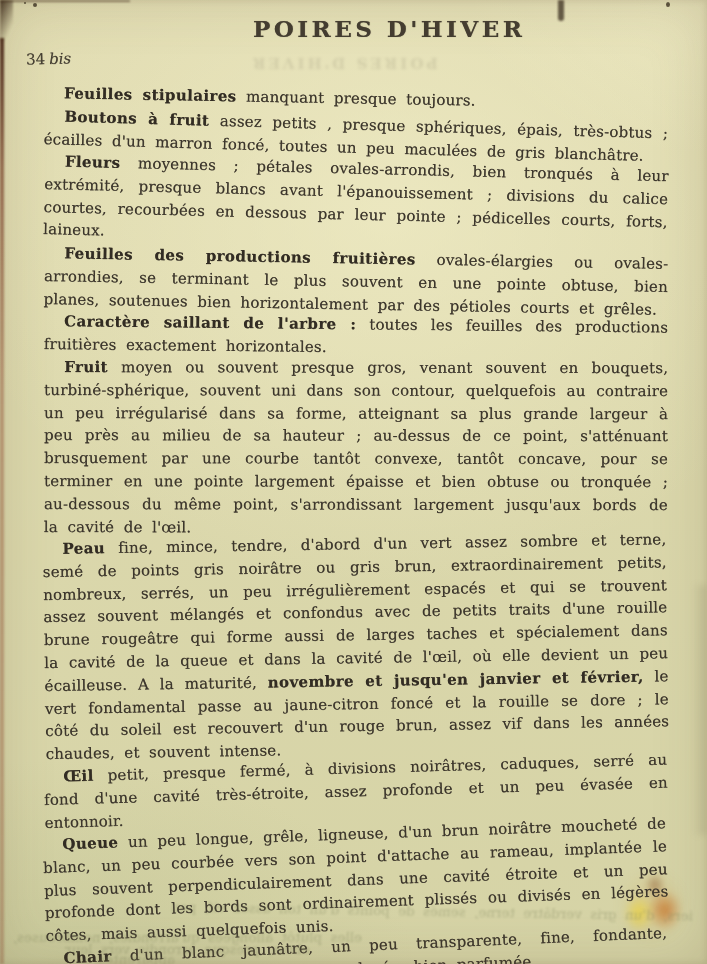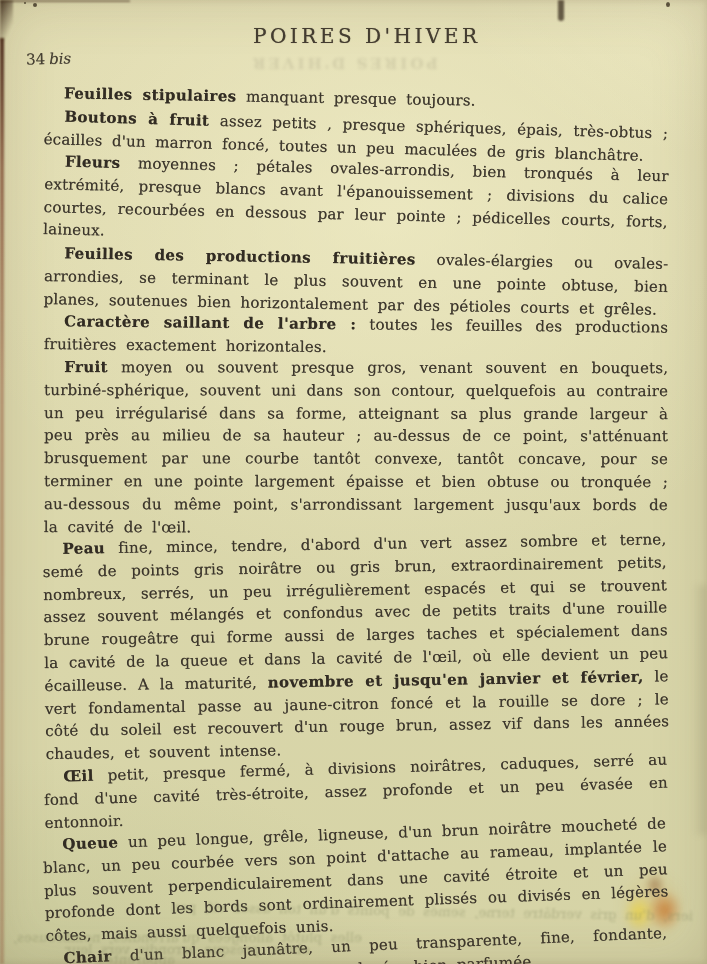--- a/index.html
+++ b/index.html
@@ -38,21 +38,21 @@
   .stain{position:absolute;left:606px;top:858px;width:100px;height:100px;filter:blur(3px);
     background:
       radial-gradient(ellipse 21px 27px at 33px 55px, rgba(233,210,74,0.92), rgba(233,210,74,0) 72%),
       radial-gradient(ellipse 24px 29px at 59px 52px, rgba(198,106,30,0.72), rgba(198,106,30,0) 72%),
       radial-gradient(ellipse 14px 17px at 49px 27px, rgba(128,68,28,0.50), rgba(128,68,28,0) 72%),
       radial-gradient(ellipse 46px 50px at 46px 48px, rgba(210,160,60,0.22), rgba(210,160,60,0) 80%);}
   .right-smudge{position:absolute;right:0;top:585px;width:15px;height:250px;
     background:linear-gradient(90deg, rgba(122,118,86,0) , rgba(122,118,86,0.20));
     filter:blur(3px);}
   
-  .title{position:absolute;left:253px;top:24px;font-size:20px;font-weight:normal;
+  .title{position:absolute;left:253px;top:15px;font-size:23px;font-weight:bold;
     letter-spacing:3.5px;color:#443d31;
     text-shadow:0.2px 0.2px 0.7px rgba(58,50,38,0.65);}
   .folio{position:absolute;left:26px;top:50px;font-size:15px;color:#474135;
     transform:rotate(-1.5deg);text-shadow:0.2px 0.2px 0.6px rgba(58,50,38,0.5);}
   .folio .suffix{font-style:italic;margin-left:4px;}
   .ghost-header{position:absolute;left:250px;top:54px;font-size:15px;letter-spacing:3px;
     font-weight:bold;color:#6b6550;opacity:0.16;filter:blur(1.4px);
     transform:rotate(180deg);}
   
   .content{position:absolute;left:44px;top:82px;width:624px;}

